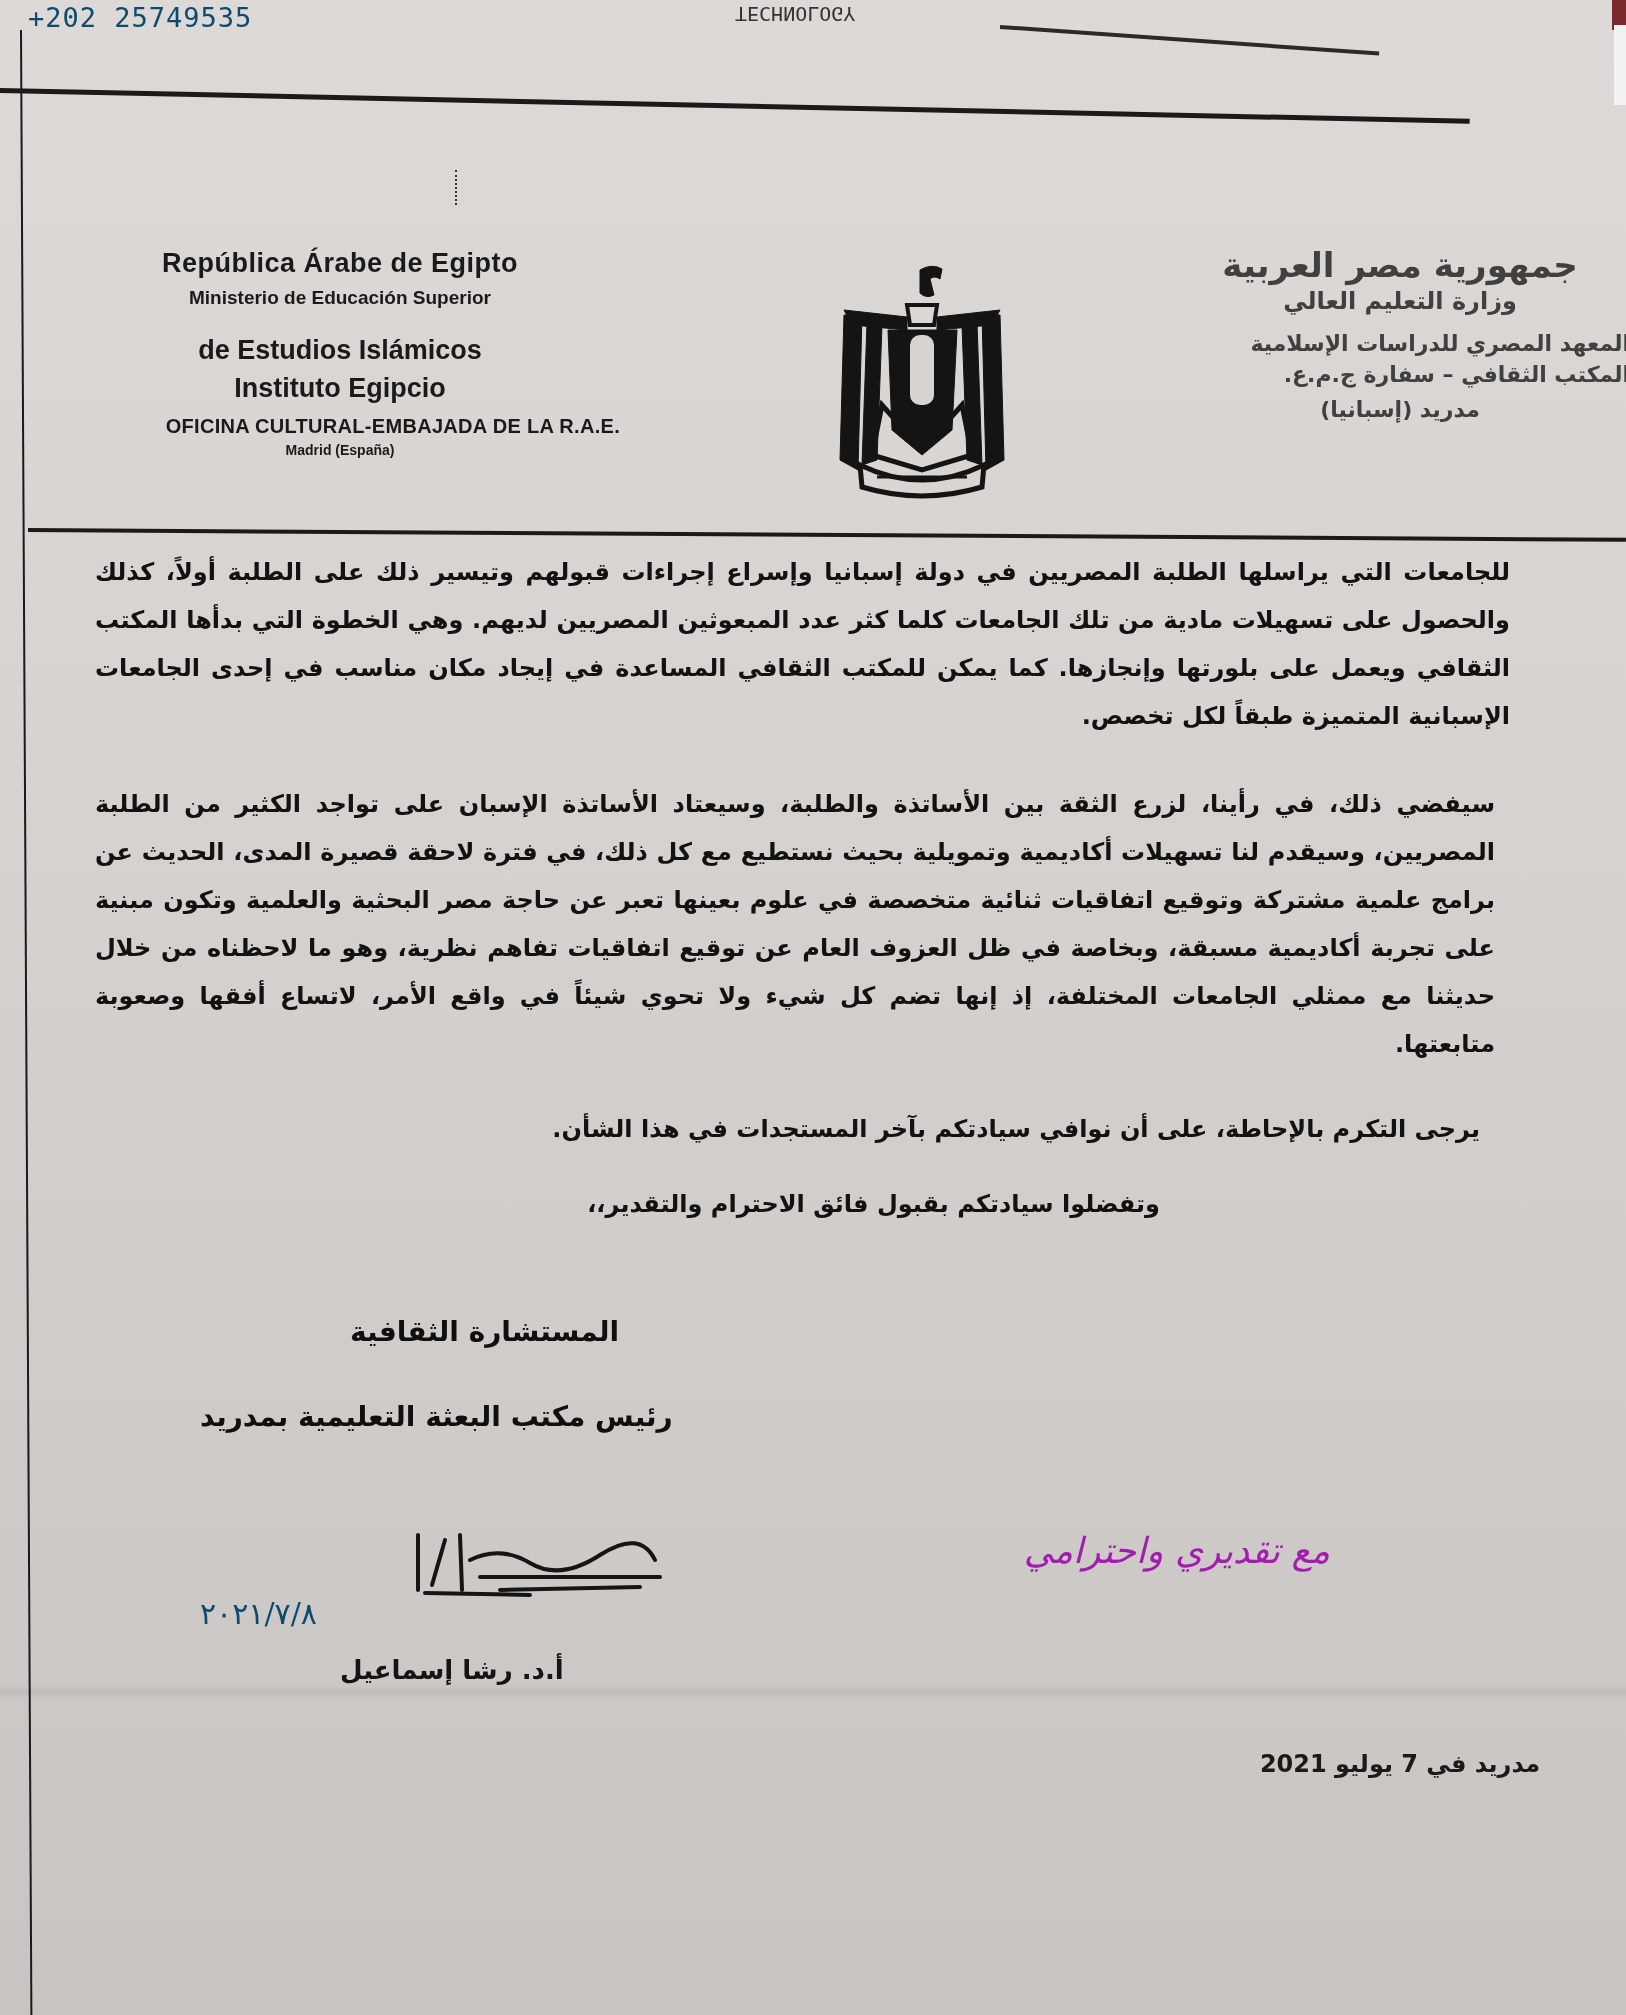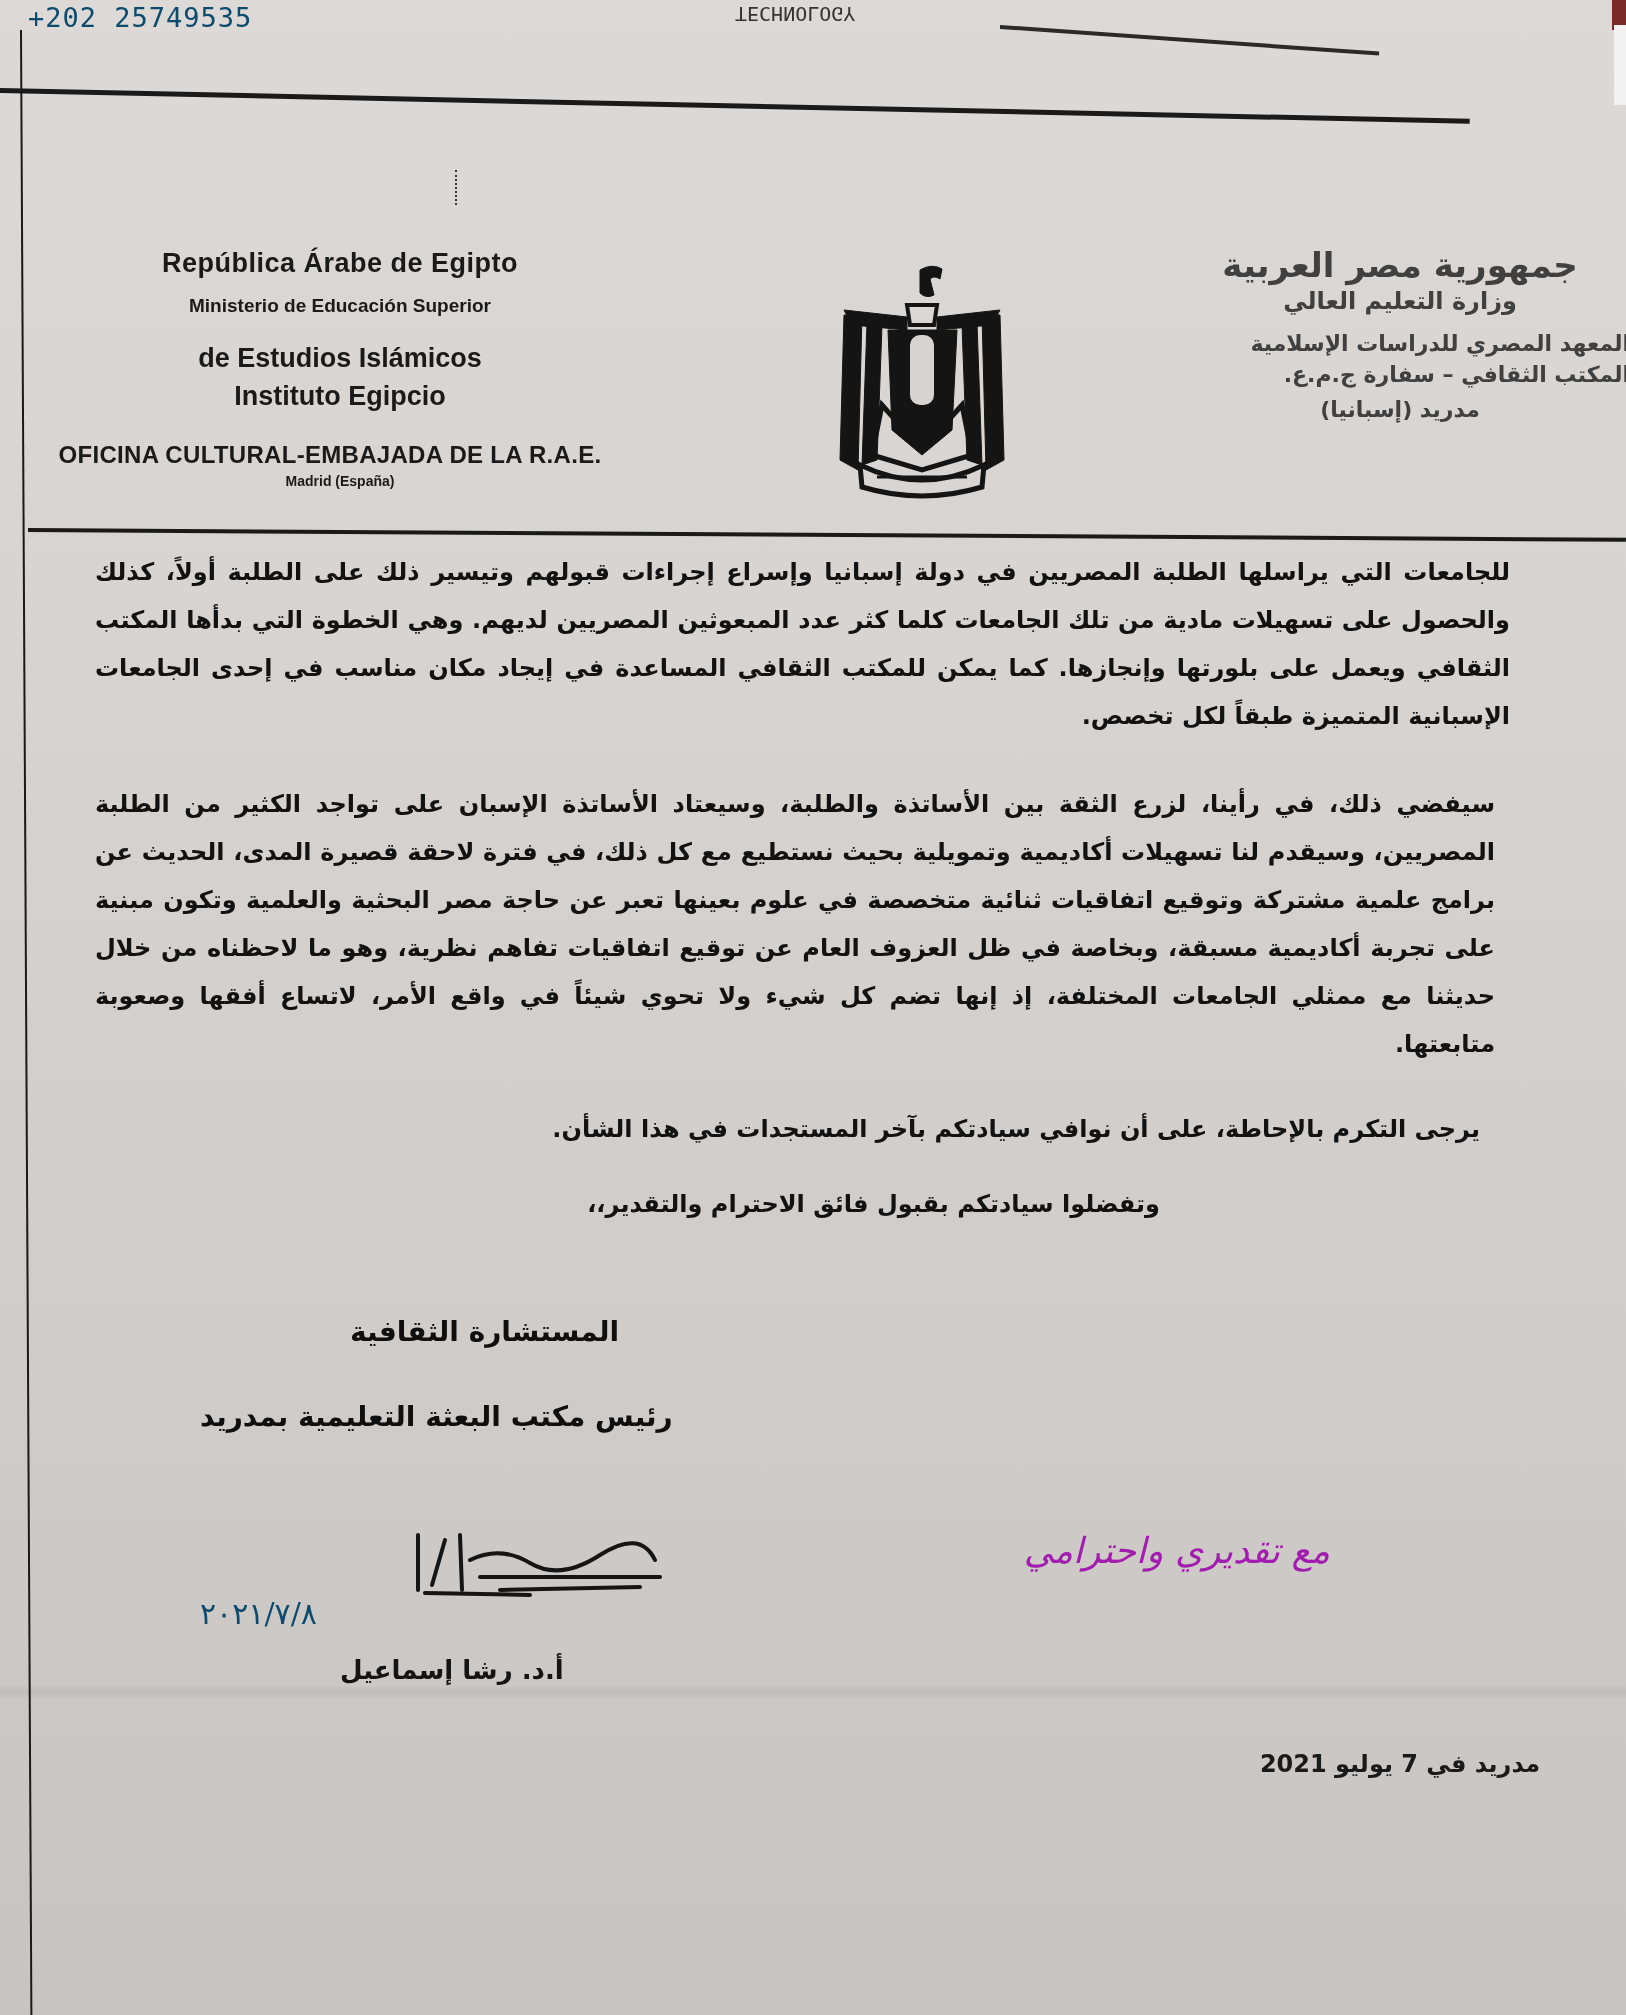--- a/index.html
+++ b/index.html
@@ -34,23 +34,23 @@
     .rule-top2 {
       position: absolute; left: 330px; top: 25px; width: 520px; height: 4px; background: #2a2a2a;
       transform: rotate(4deg); transform-origin: left center; left: 1000px; top: 25px; width: 380px;
     }
     .rule-letterhead {
       position: absolute; left: 28px; top: 528px; width: 1598px; height: 4px; background: #1a1a1a;
       transform: rotate(0.35deg); transform-origin: left center;
     }
     .lh-es { position: absolute; left: 60px; top: 248px; width: 560px; text-align: center; font-family: "Liberation Sans", sans-serif; font-weight: bold; color: #1a1a1a; }
     .lh-es .l1 { font-size: 27px; letter-spacing: 0.5px; }
-    .lh-es .l2 { font-size: 19px; margin-top: 16px; }
+    .lh-es .l2 { font-size: 19px; margin-top: 8px; }
     .lh-es .l3 { font-size: 27px; margin-top: 22px; line-height: 38px; }
-    .lh-es .l5 { font-size: 24px; margin-top: 26px; text-align: center; margin-left: -20px; white-space: nowrap; letter-spacing: 0.3px; }
+    .lh-es .l5 { font-size: 20px; margin-top: 8px; text-align: right; margin-left: -20px; white-space: nowrap; letter-spacing: 0.3px; }
     .lh-es .l6 { font-size: 14px; margin-top: 4px; }
     .lh-ar { position: absolute; left: 1190px; top: 245px; width: 420px; direction: rtl; text-align: center; color: #404040; font-family: "DejaVu Sans", sans-serif; font-weight: bold; }
     .lh-ar .a1 { font-size: 34px; margin-bottom: 2px; }
     .lh-ar .a2 { font-size: 24px; margin-bottom: 16px; }
     .lh-ar .a3 { font-size: 22px; text-align: right; margin-right: -20px; white-space: nowrap; }
     .lh-ar .a4 { font-size: 22px; text-align: right; margin-right: -20px; white-space: nowrap; margin-top: 6px; }
     .lh-ar .a5 { font-size: 22px; margin-top: 10px; }
     .emblem { position: absolute; left: 822px; top: 255px; width: 200px; height: 250px; }
     .body-text {
       position: absolute; direction: rtl; text-align: justify; text-align-last: right;

